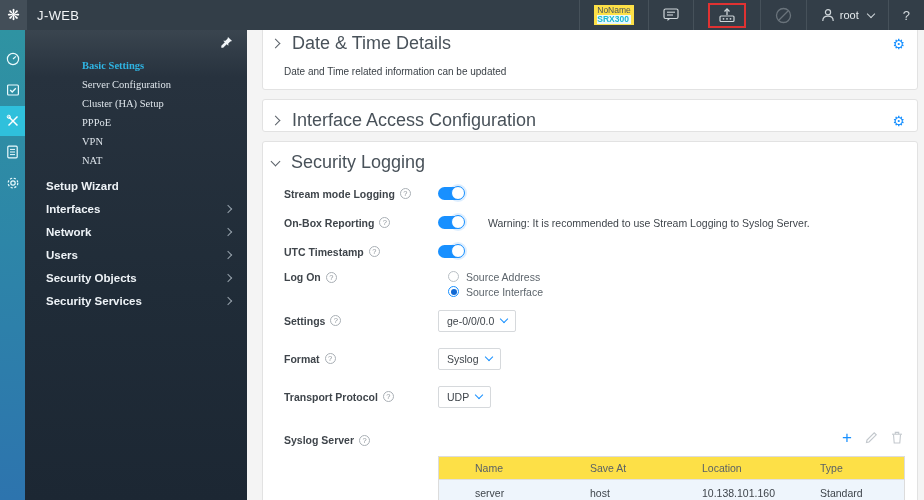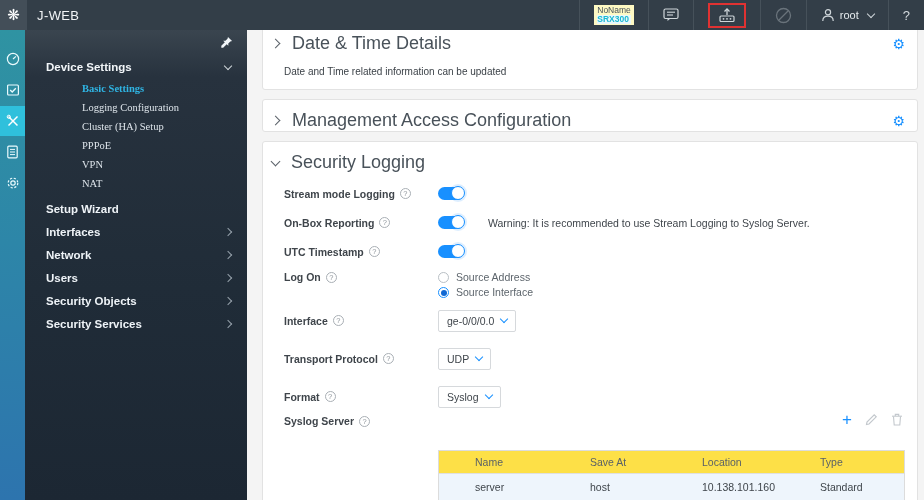--- a/index.html
+++ b/index.html
@@ -5,21 +5,21 @@
   * { margin:0; padding:0; box-sizing:border-box; }
   html,body { width:924px; height:500px; overflow:hidden; font-family:"Liberation Sans", sans-serif; background:#f4f4f4; }
 
   
   .topbar { position:relative; z-index:10; height:30px; background:#333e48; display:flex; align-items:center; color:#fff; }
   .logo-box { width:27px; height:30px; background:#434e58; display:flex; align-items:center; justify-content:center; }
   .logo-glyph { font-family:"DejaVu Sans", sans-serif; font-size:15px; color:#ffffff; line-height:1; }
   .app-title { font-size:13px; letter-spacing:.4px; color:#f2f5f7; margin-left:10px; font-weight:400; }
   .topbar-right { margin-left:auto; display:flex; align-items:center; height:100%; }
   .tb-item { display:flex; align-items:center; justify-content:center; height:100%; padding:0 14px; border-left:1px solid #46515a; }
-  .device-badge { background:#fef9c3; padding:1px 3px; line-height:1.05; text-align:left; }
+  .device-badge { background:#fde047; padding:1px 3px; line-height:1.05; text-align:left; }
   .badge-l1 { display:block; font-size:8.5px; color:#4a545c; }
   .badge-l2 { display:block; font-size:8.5px; color:#19b8d2; font-weight:bold; background:#e8f8fb; }
   .icon-svg { display:block; }
   .commit-wrap { border:2px solid #e03232; padding:3px 8px; display:flex; align-items:center; justify-content:center; }
   .dim-circle { opacity:.35; }
   .user-item { gap:5px; font-size:11px; color:#e6ebee; }
   .chev-down-sm { width:6px; height:6px; border-right:1.5px solid #cfd6da; border-bottom:1.5px solid #cfd6da; transform:rotate(45deg); margin-left:4px; margin-top:-3px; }
   .help-q { font-size:13px; color:#d4dade; }
 
   
@@ -56,28 +56,28 @@
   
   .form { padding:6px 12px 12px 21px; }
   .frow { display:flex; align-items:center; min-height:29px; }
   .flabel { width:154px; flex-shrink:0; font-size:10.5px; font-weight:bold; color:#3f454b; display:flex; align-items:center; gap:5px; }
   .helpq { width:11px; height:11px; border:1px solid #a9afb5; border-radius:50%; color:#8d949a; font-size:7.5px; font-weight:normal; display:inline-flex; align-items:center; justify-content:center; flex-shrink:0; }
   .helpq::after { content:"?"; }
   .toggle { width:26px; height:13px; background:#1890ff; border-radius:7px; position:relative; cursor:pointer; }
   .toggle .knob { position:absolute; right:-1px; top:-1px; width:14px; height:14px; background:#fff; border:1.5px solid #1890ff; border-radius:50%; box-shadow:0 0 0 2px rgba(24,144,255,.15); }
   .warn { font-size:10.5px; color:#3f454b; margin-left:24px; }
   .radios { display:flex; flex-direction:column; gap:3px; padding:2px 0; }
-  .radio-line { display:flex; align-items:flex-end; gap:7px; cursor:pointer; }
+  .radio-line { display:flex; align-items:flex-start; gap:7px; cursor:pointer;margin-left:10px; }
   .radio { width:11px; height:11px; border:1px solid #b9bfc5; border-radius:50%; background:#fff; }
   .radio.sel { border:1px solid #1890ff; display:flex; align-items:center; justify-content:center; }
   .radio.sel::after { content:""; width:6px; height:6px; background:#1269d3; border-radius:50%; }
   .radio-label { font-size:10.5px; color:#5d656c; }
   .selbox { display:inline-flex; align-items:center; gap:7px; border:1px solid #d6d9dc; border-radius:2px; background:#fff; padding:4px 8px; font-size:10.5px; color:#3f454b; cursor:pointer; }
   .sel-chev { width:6px; height:6px; border-right:1.6px solid #1890ff; border-bottom:1.6px solid #1890ff; transform:rotate(45deg); margin-top:-3px; }
-  .syslog-row { align-items:flex-start; }
+  .syslog-row { align-items:flex-end; margin-top:6px; }
   .syslog-actions { margin-left:auto; display:flex; align-items:center; gap:13px; padding-right:2px; }
   .plus-ic { font-size:17px; color:#1890ff; font-weight:400; line-height:1; cursor:pointer; }
 
   
   .tbl-wrap { margin:10px 0 0 154px; border:1px solid #dcdcdc; }
   table { border-collapse:collapse; width:100%; table-layout:fixed; font-size:10.5px; }
   col.c-chk { width:36px; } col.c-name { width:115px; } col.c-save { width:112px; } col.c-loc { width:118px; }
   thead th { background:#fde047; color:#5a6167; font-weight:normal; text-align:left; height:22px; padding:0; border-bottom:1px solid #e0e0e0; }
   tbody td { background:#eef5fc; color:#3f454b; height:27px; padding:0; border-bottom:1px solid #e0e0e0; }
   td.chk-cell, th.chk-cell { padding-left:9px; }
@@ -177,27 +177,23 @@
       </div>
     </div>
 
     <nav class="panel">
       <div class="pin-row">
         <svg width="13" height="13" viewBox="0 0 14 14">
           <path d="M8.6 1 L13 5.4 L11.1 5.9 L8.9 8.1 L9 10.6 L7.2 8.8 L3.4 12.6 L1.4 12.6 L1.4 10.6 L5.2 6.8 L3.4 5 L5.9 5.1 L8.1 2.9 Z" fill="#f2f6f9"></path>
         </svg>
       </div>
       <div class="menu">
-        <div class="menu-row">
-          <span>Device Settings</span>
-          <span class="chev-down-menu"></span>
-        </div>
         <ul class="menu-sub">
           <li class="selected">Basic Settings</li>
-          <li>Logging Configuration</li>
+          <li>Server Configuration</li>
           <li>Cluster (HA) Setup</li>
           <li>PPPoE</li>
           <li>VPN</li>
           <li>NAT</li>
         </ul>
         <div class="menu-item">
           <span>Setup Wizard</span>
         </div>
         <div class="menu-item">
           <span>Interfaces</span>
@@ -230,21 +226,21 @@
         <span class="sec-chev r"></span>
         <span class="sec-title">Date &amp; Time Details</span>
         <span class="gear">⚙</span>
       </div>
       <div class="sec-sub">Date and Time related information can be updated</div>
     </section>
 
     <section class="card">
       <div class="card-head">
         <span class="sec-chev r"></span>
-        <span class="sec-title">Management Access Configuration</span>
+        <span class="sec-title">Interface Access Configuration</span>
         <span class="gear">⚙</span>
       </div>
     </section>
 
     <section class="card">
       <div class="card-head">
         <span class="sec-chev d"></span>
         <span class="sec-title">Security Logging</span>
       </div>
 
@@ -292,47 +288,47 @@
             </div>
             <div class="radio-line">
               <span class="radio sel"></span>
               <span class="radio-label">Source Interface</span>
             </div>
           </div>
         </div>
 
         <div class="frow" style="margin-top:6px;">
           <div class="flabel">
-              <span>Interface</span>
+              <span>Settings</span>
               <span class="helpq"></span>
             </div>
           <div class="selbox">
             <span>ge-0/0/0.0</span>
             <span class="sel-chev"></span>
           </div>
         </div>
 
         <div class="frow" style="margin-top:9px;">
           <div class="flabel">
+              <span>Format</span>
+              <span class="helpq"></span>
+            </div>
+          <div class="selbox">
+            <span>Syslog</span>
+            <span class="sel-chev"></span>
+          </div>
+        </div>
+
+        <div class="frow" style="margin-top:9px;">
+          <div class="flabel">
               <span>Transport Protocol</span>
               <span class="helpq"></span>
             </div>
           <div class="selbox">
             <span>UDP</span>
-            <span class="sel-chev"></span>
-          </div>
-        </div>
-
-        <div class="frow" style="margin-top:9px;">
-          <div class="flabel">
-              <span>Format</span>
-              <span class="helpq"></span>
-            </div>
-          <div class="selbox">
-            <span>Syslog</span>
             <span class="sel-chev"></span>
           </div>
         </div>
 
         <div class="frow syslog-row">
           <div class="flabel" style="padding-top:4px;">
               <span>Syslog Server</span>
               <span class="helpq"></span>
             </div>
           <div class="syslog-actions">

